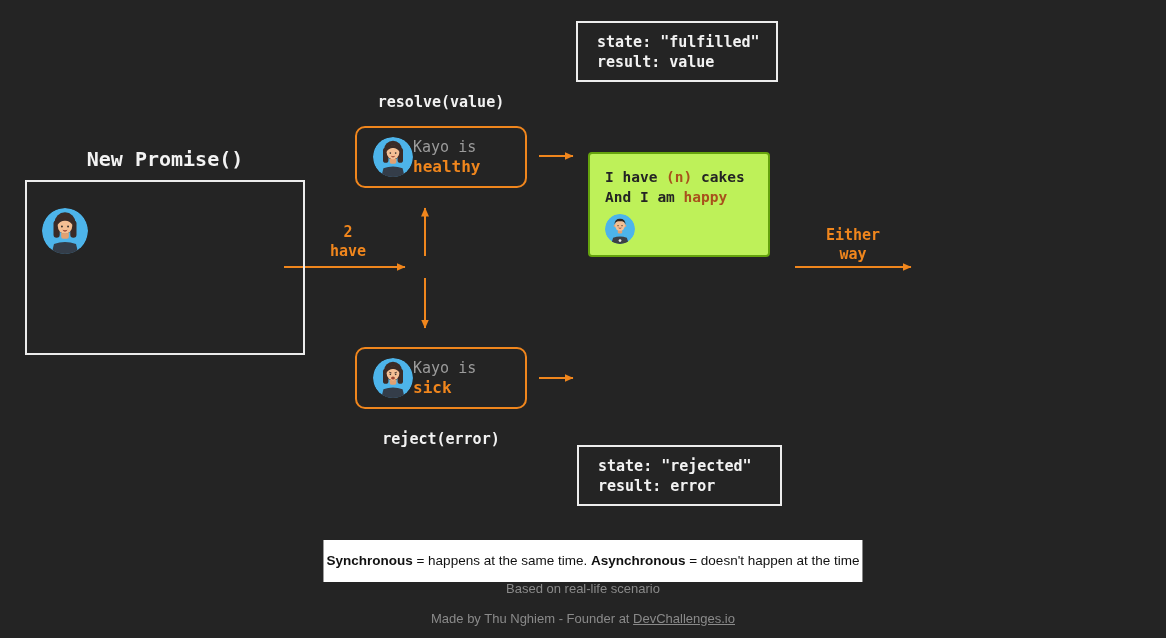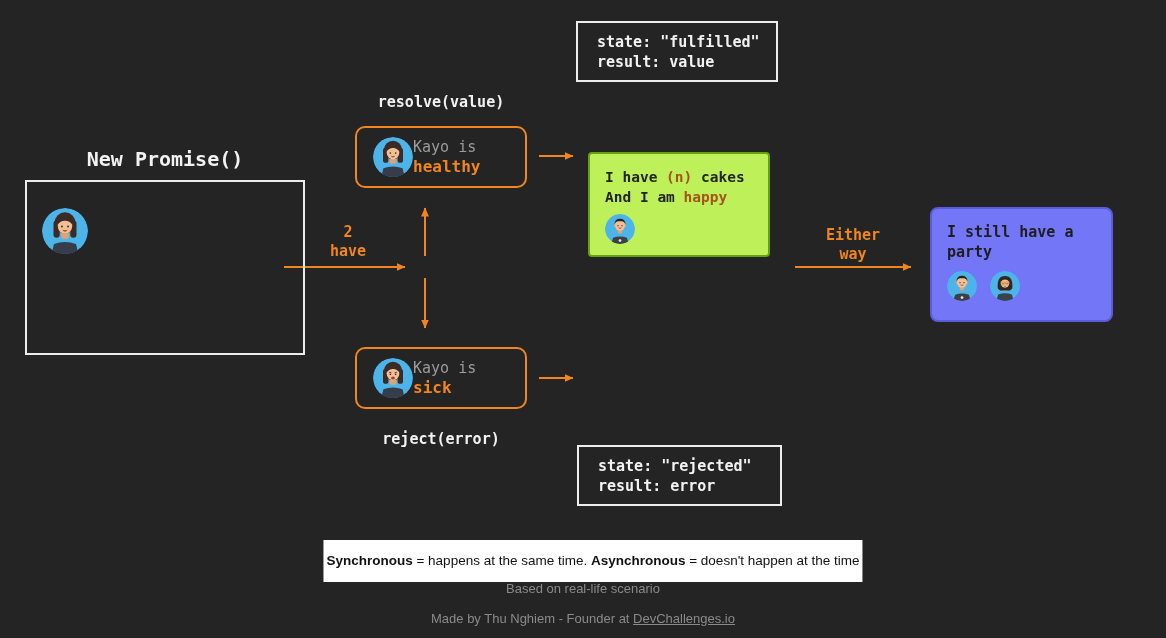--- a/index.html
+++ b/index.html
@@ -243,30 +243,19 @@
   <div class="state-box" id="rejected-state">
     <div>state: "rejected"</div>
     <div>result: error</div>
   </div>
 
   <div class="flow-label" id="either-label">
     <div>Either</div>
     <div>way</div>
   </div>
 
-  <div id="party-box">
-    <div>I still have a party</div>
-    <div class="party-avatars">
-      <svg class="av30">
-          <use href="#av-m-happy"></use>
-        </svg>
-      <svg class="av30">
-          <use href="#av-f-glasses"></use>
-        </svg>
-    </div>
-  </div>
 
   <div class="sync-bar"><span class="b">Synchronous</span><span> = happens at the same time. </span><span class="b">Asynchronous</span><span> = doesn't happen at the time</span></div>
 
   <div class="footnote" id="based-on">Based on real-life scenario</div>
   <div class="footnote" id="credit"><span>Made by Thu Nghiem - Founder at </span><a href="#">DevChallenges.io</a></div>
 
 </div>
 
 </body></html>

